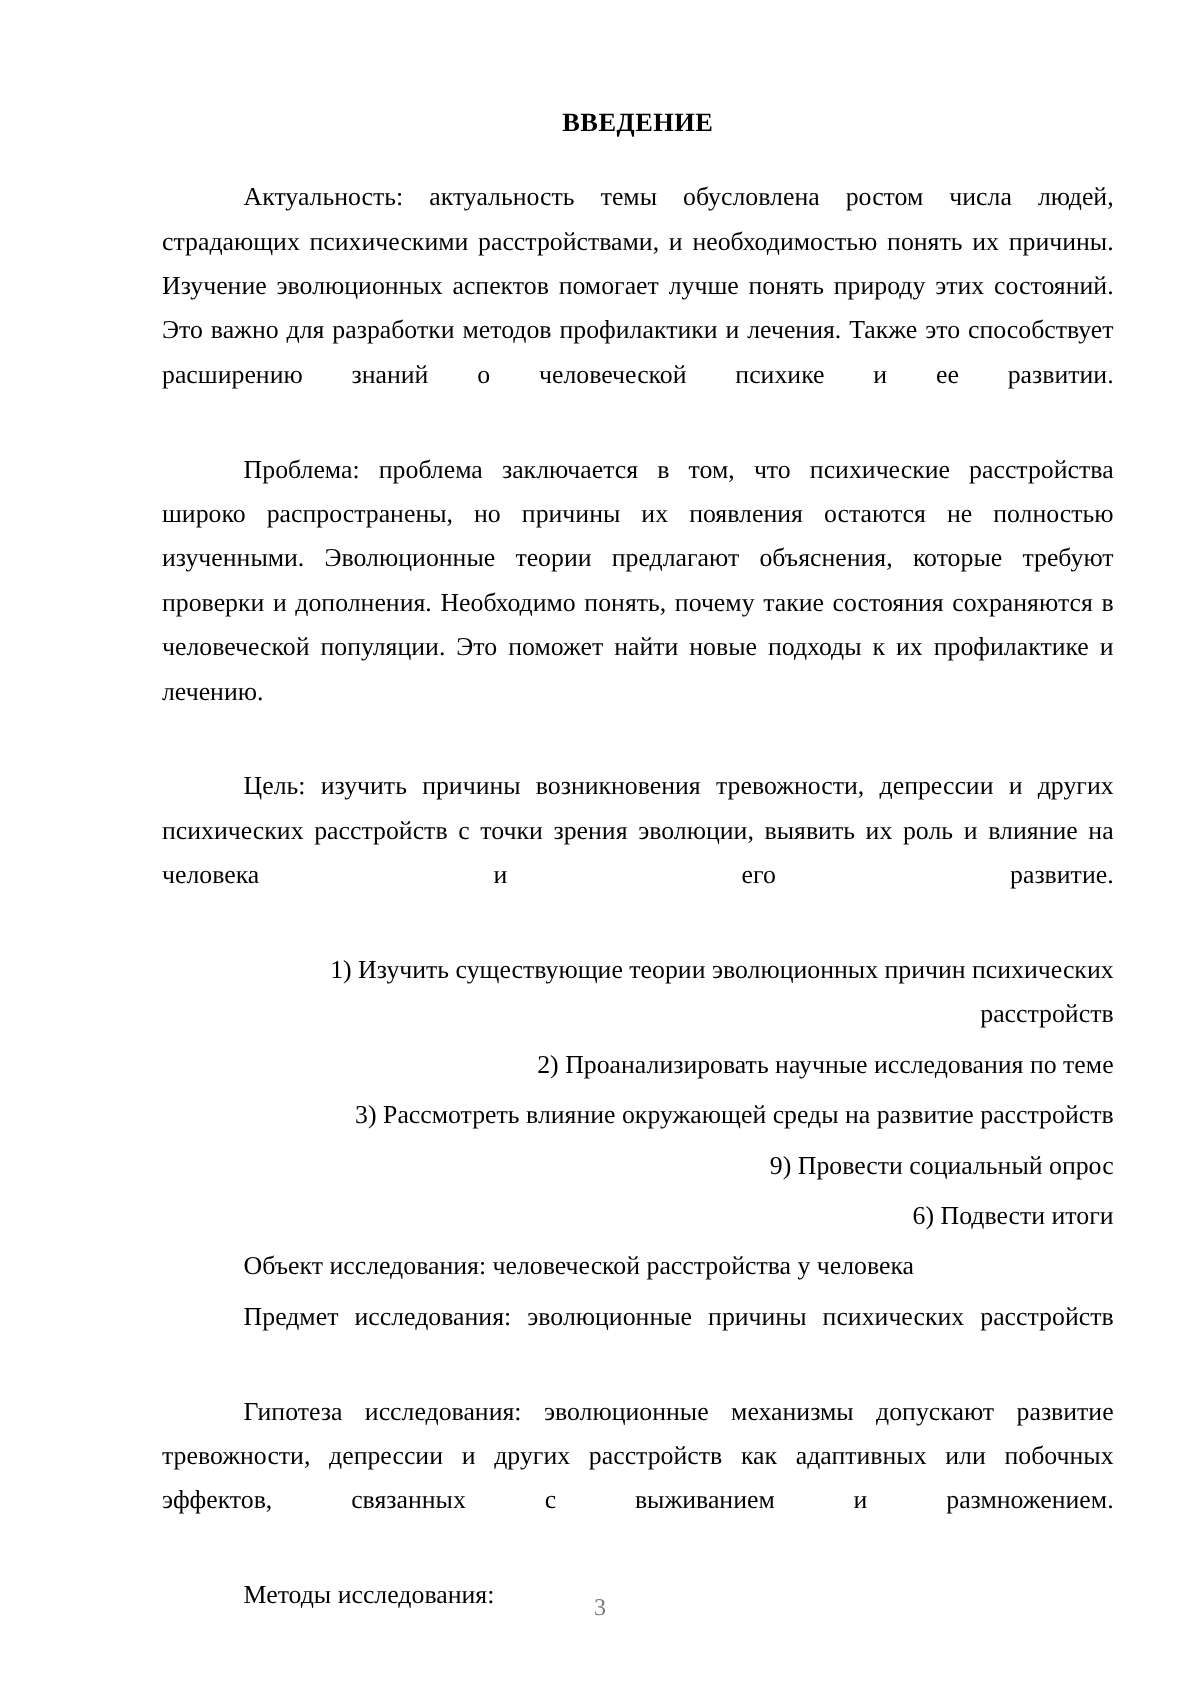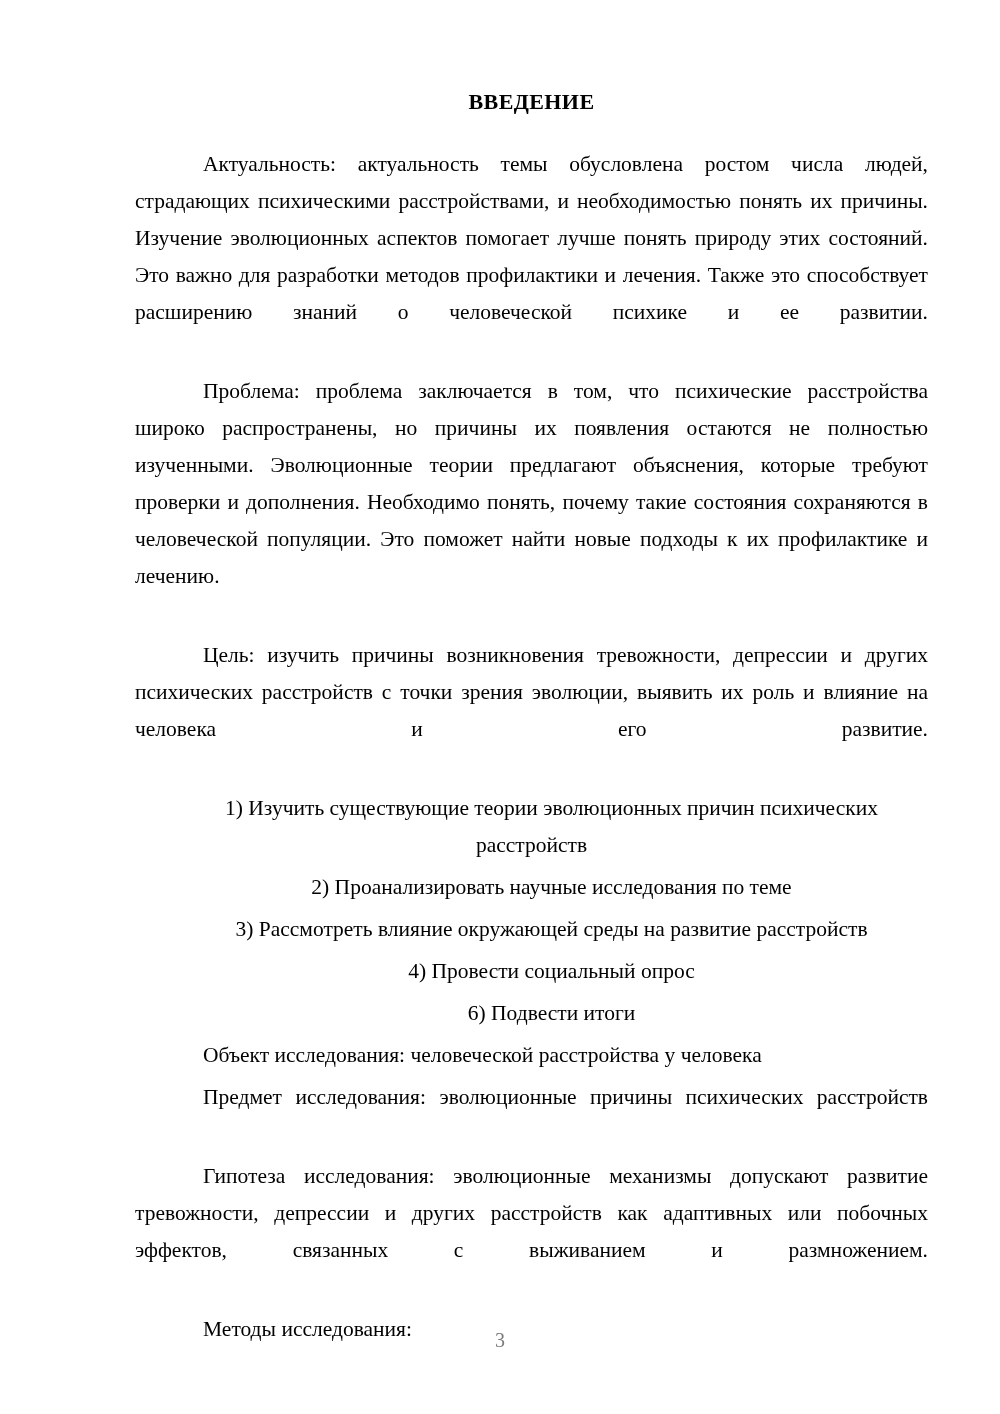--- a/index.html
+++ b/index.html
@@ -64,21 +64,21 @@
     line-height: 37px;
     text-align: left;
     text-indent: 68px;
     margin: 0 0 5px 0;
   }
 
   
   .list-item {
     font-size: 21.5px;
     line-height: 37px;
-    text-align: center;
+    text-align: right;
     text-indent: 40px;
     margin: 0 0 5px 0;
   }
 
   .page-number {
     position: absolute;
     left: 0;
     top: 1330px;
     width: 1000px;
     text-align: center;
@@ -102,21 +102,21 @@
 
     <p class="para">Цель: изучить причины возникновения тревожности, депрессии и других психических расстройств с точки зрения эволюции, выявить их роль и влияние на человека и его развитие.</p>
 
 
     <p class="list-item">1) Изучить существующие теории эволюционных причин психических расстройств</p>
 
     <p class="list-item">2) Проанализировать научные исследования по теме</p>
 
     <p class="list-item">3) Рассмотреть влияние окружающей среды на развитие расстройств</p>
 
-    <p class="list-item">4) Провести социальный опрос</p>
+    <p class="list-item">9) Провести социальный опрос</p>
 
     <p class="list-item">6) Подвести итоги</p>
 
     <p class="para-line">Объект исследования: человеческой расстройства у человека</p>
 
     <p class="para">Предмет исследования: эволюционные причины психических расстройств</p>
 
     <p class="para">Гипотеза исследования: эволюционные механизмы допускают развитие тревожности, депрессии и других расстройств как адаптивных или побочных эффектов, связанных с выживанием и размножением.</p>
 
     <p class="para-line">Методы исследования:</p>

